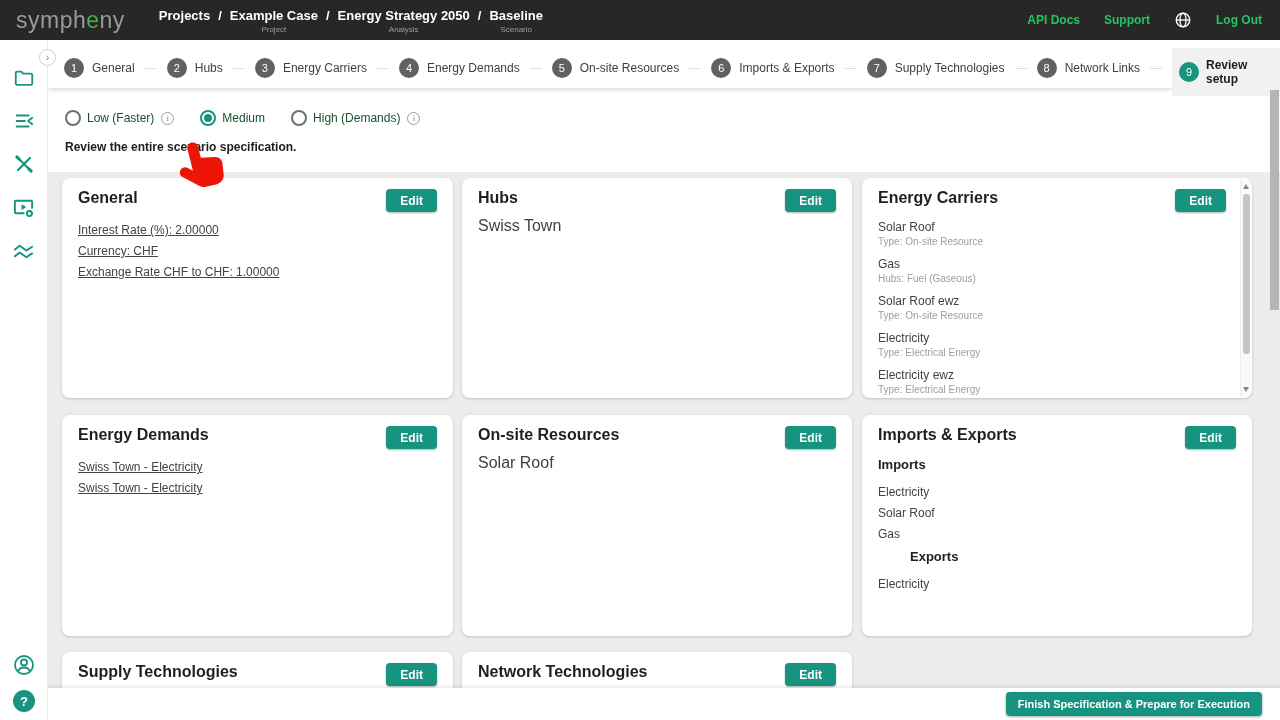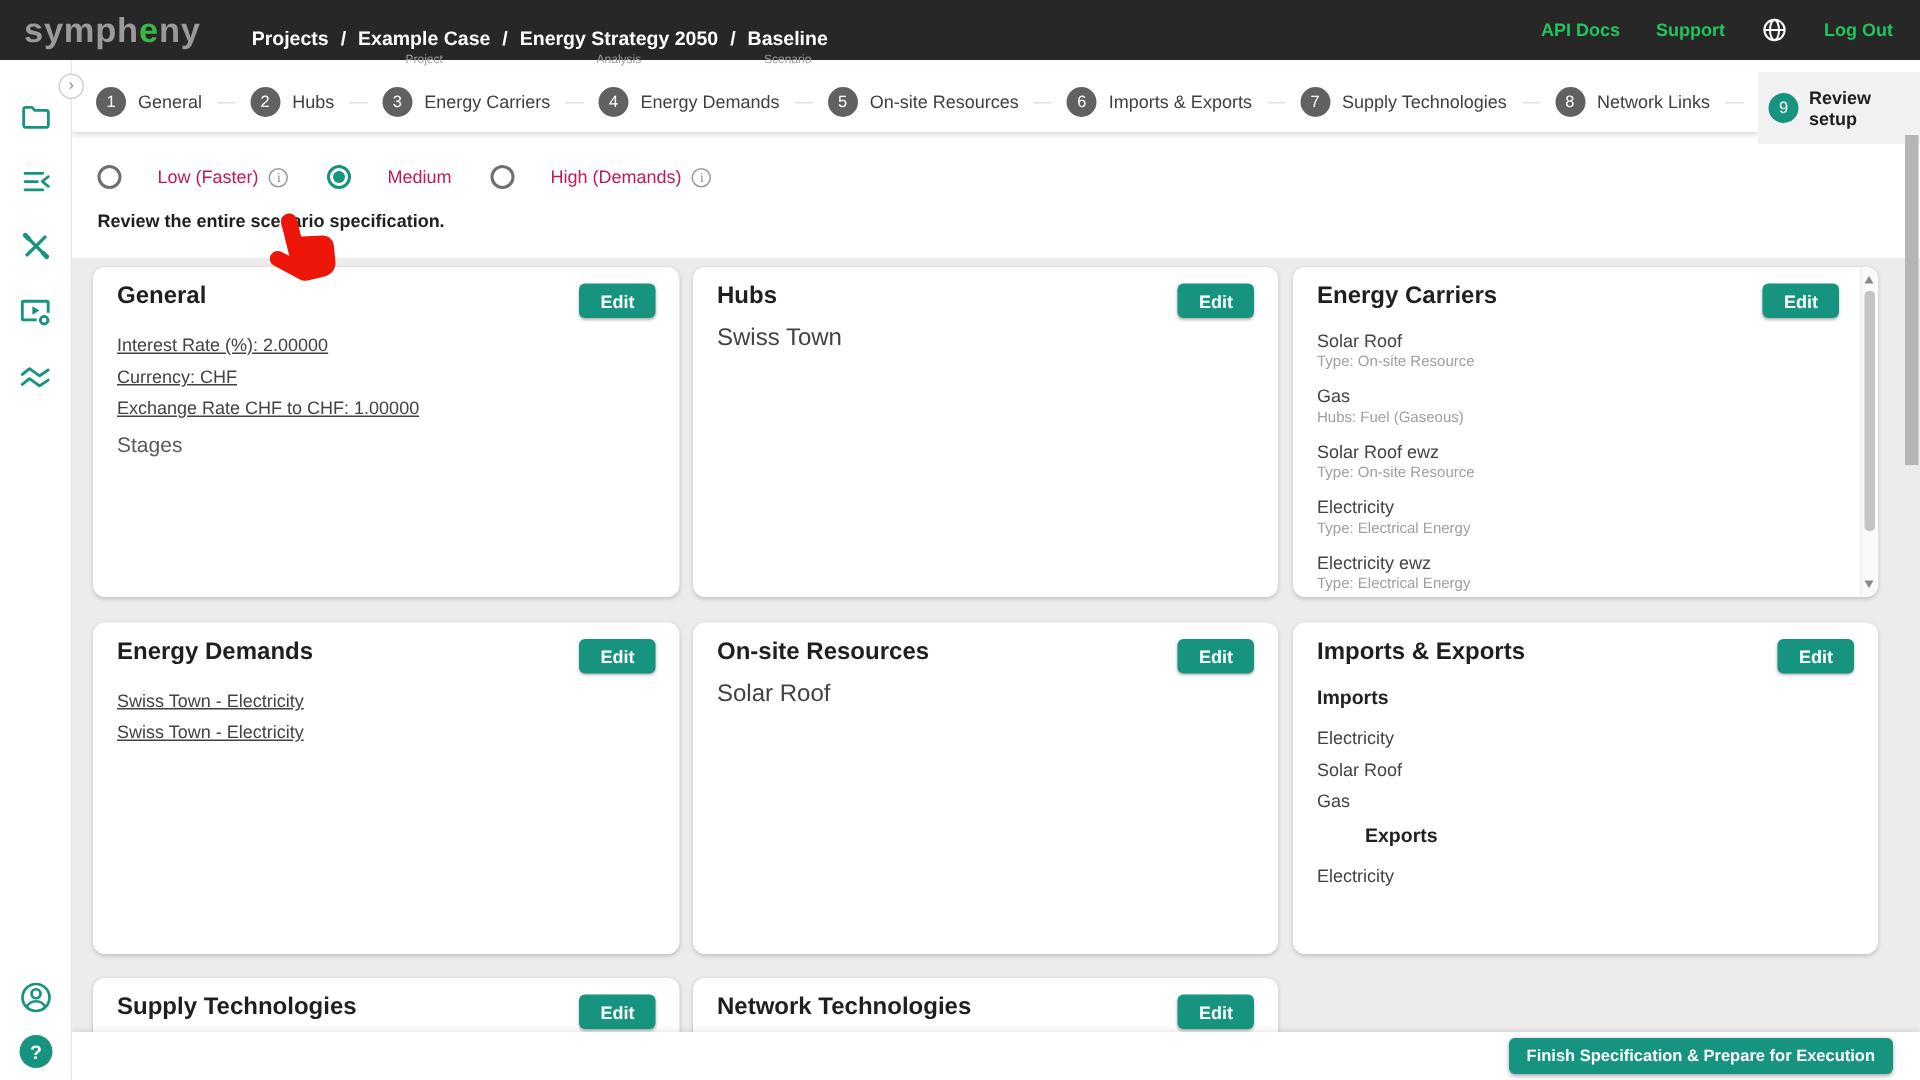--- a/index.html
+++ b/index.html
@@ -3,23 +3,23 @@
 <meta charset="utf-8">
 <style>
   * { margin:0; padding:0; box-sizing:border-box; }
   html,body { width:1280px; height:720px; overflow:hidden; }
   body { font-family:"Liberation Sans", sans-serif; background:#fff; }
   #app { position:relative; width:1280px; height:720px; background:#fff; overflow:hidden; }
 
   
   .topbar { position:absolute; top:0; left:0; width:1280px; height:40px; background:#272727;
             display:flex; align-items:center; z-index:20; }
-  .logo { margin-left:16px; font-size:23px; font-weight:bold; color:#9a9a9a; letter-spacing:.5px; cursor:default; }
+  .logo { margin-left:16px; font-size:23px; font-weight:normal; color:#9a9a9a; letter-spacing:.5px; cursor:default; }
   .logo .accent { color:#3CB64A; }
-  .crumbs { display:flex; align-items:flex-start; margin-left:34px; padding-top:19px; height:40px; }
+  .crumbs { display:flex; align-items:flex-start; margin-left:34px; padding-top:9px; height:40px; }
   .crumb { display:flex; flex-direction:column; align-items:center; }
   .crumb .lbl { color:#fff; font-size:13px; font-weight:bold; line-height:13px; }
   .crumb .sub { color:#9e9e9e; font-size:8px; line-height:9px; margin-top:3px; }
   .crumb-sep { color:#fff; font-size:13px; font-weight:bold; line-height:13px; margin:0 8px; }
   .topbar-right { margin-left:auto; margin-right:18px; display:flex; align-items:center; gap:24px; }
   .toplink { color:#22c55e; font-size:12px; font-weight:bold; cursor:pointer; }
   .globe { width:18px; height:18px; display:block; }
 
   
   .sidebar { position:absolute; left:0; top:40px; width:48px; height:680px; background:#fff;
@@ -53,21 +53,21 @@
 
   
   .opt { position:absolute; left:65px; top:100px; z-index:2; }
   .opt-title { font-size:12px; font-weight:bold; color:#1e1e1e; }
   .opt-row { display:flex; align-items:center; margin-top:9px; height:18px; }
   .radio { display:flex; align-items:center; cursor:pointer; margin-right:26px; }
   .rb { width:16px; height:16px; border-radius:50%; border:2px solid #6f6f6f; background:#fff; flex:0 0 auto;
         display:flex; align-items:center; justify-content:center; }
   .rb.sel { border-color:#16947F; }
   .rb.sel::after { content:""; width:8px; height:8px; border-radius:50%; background:#16947F; }
-  .rlabel { font-size:12px; color:#be185d; margin-left:24px; }
+  .rlabel { font-size:12px; color:#14532d; margin-left:6px; }
   .info-i { width:13px; height:13px; border-radius:50%; border:1px solid #9a9a9a; color:#8a8a8a;
             font-size:9px; line-height:11px; text-align:center; margin-left:7px; font-family:"Liberation Serif",serif; }
   .opt-note { font-size:12px; font-weight:bold; color:#1e1e1e; margin-top:13px; }
 
   
   .grid-bg { position:absolute; left:48px; top:172px; width:1232px; height:548px; background:#ececec; z-index:1; }
   .card { position:absolute; background:#fff; border-radius:8px; box-shadow:0 1px 3px rgba(0,0,0,.18);
           overflow:hidden; z-index:2; }
   .card-title { position:absolute; top:11px; left:16px; font-size:16px; font-weight:bold; color:#1f1f1f; }
   .edit-btn { position:absolute; top:11px; right:16px; height:23px; padding:0 14px; background:#16947F;
@@ -255,21 +255,20 @@
 
   <div class="grid-bg"></div>
 
   <div class="card" style="left:62px; top:178px; width:391px; height:220px;">
     <div class="card-title">General</div>
     <button class="edit-btn">Edit</button>
     <div class="card-body">
       <div class="gen-line">Interest Rate (%): 2.00000</div>
       <div class="gen-line">Currency: CHF</div>
       <div class="gen-line">Exchange Rate CHF to CHF: 1.00000</div>
-      <div class="stages">Stages</div>
     </div>
   </div>
 
   <div class="card" style="left:462px; top:178px; width:390px; height:220px;">
     <div class="card-title">Hubs</div>
     <button class="edit-btn">Edit</button>
     <div class="card-body">
       <div class="line">Swiss Town</div>
     </div>
   </div>

